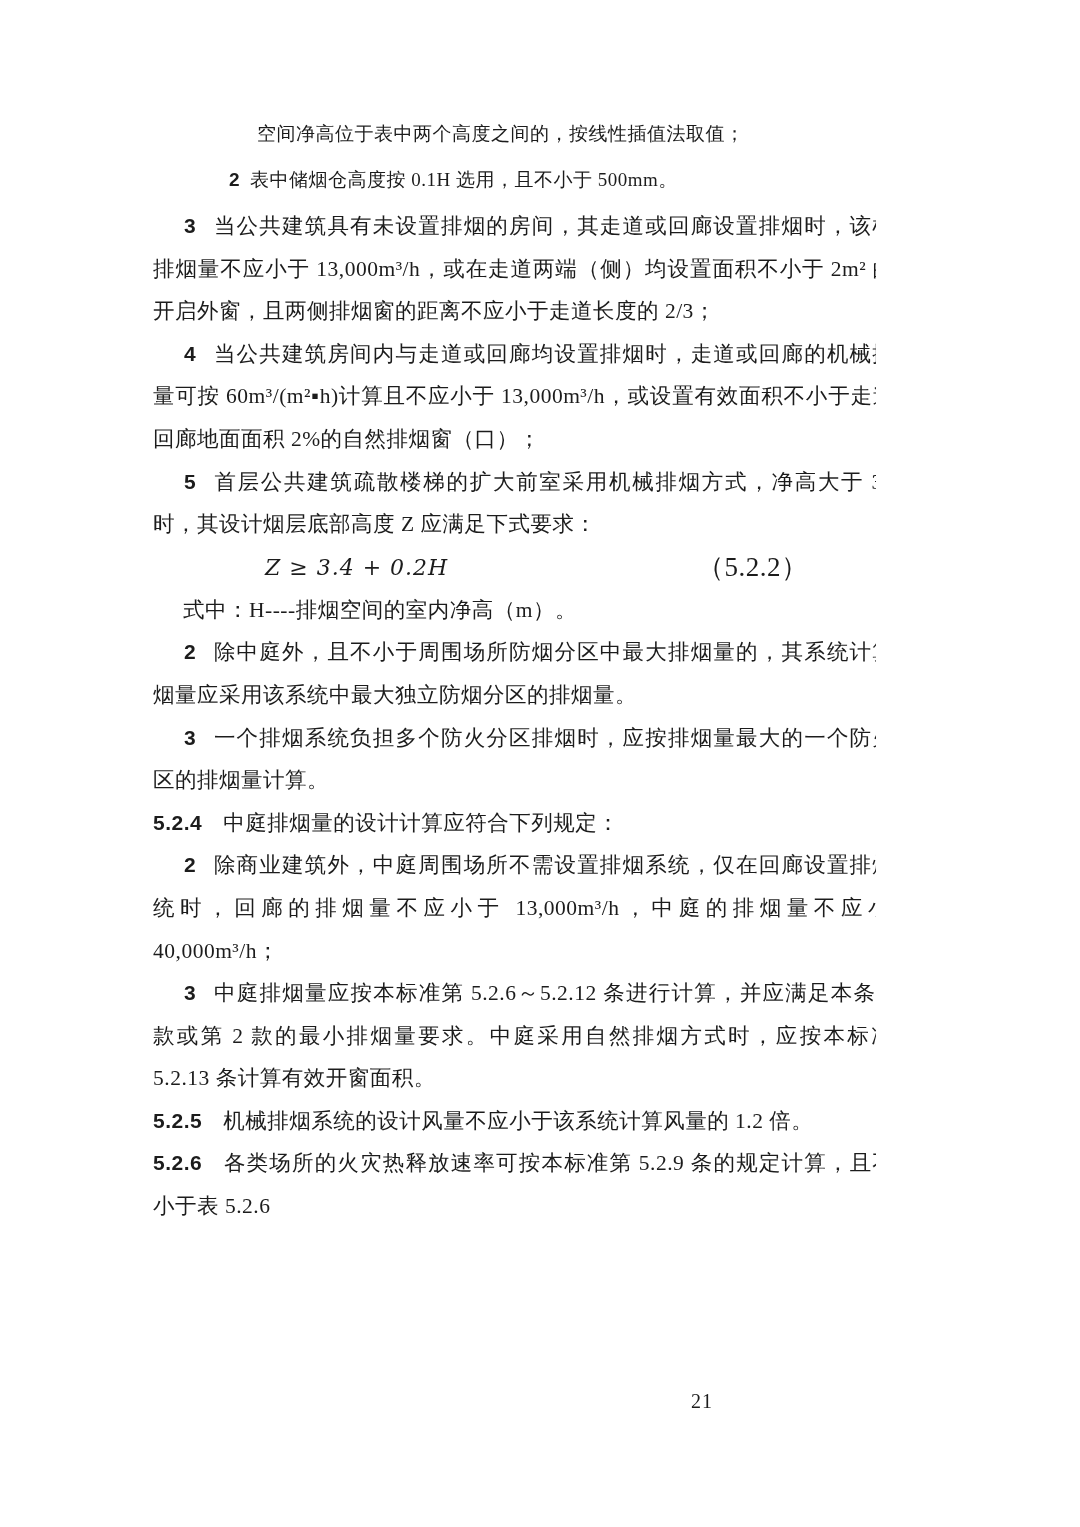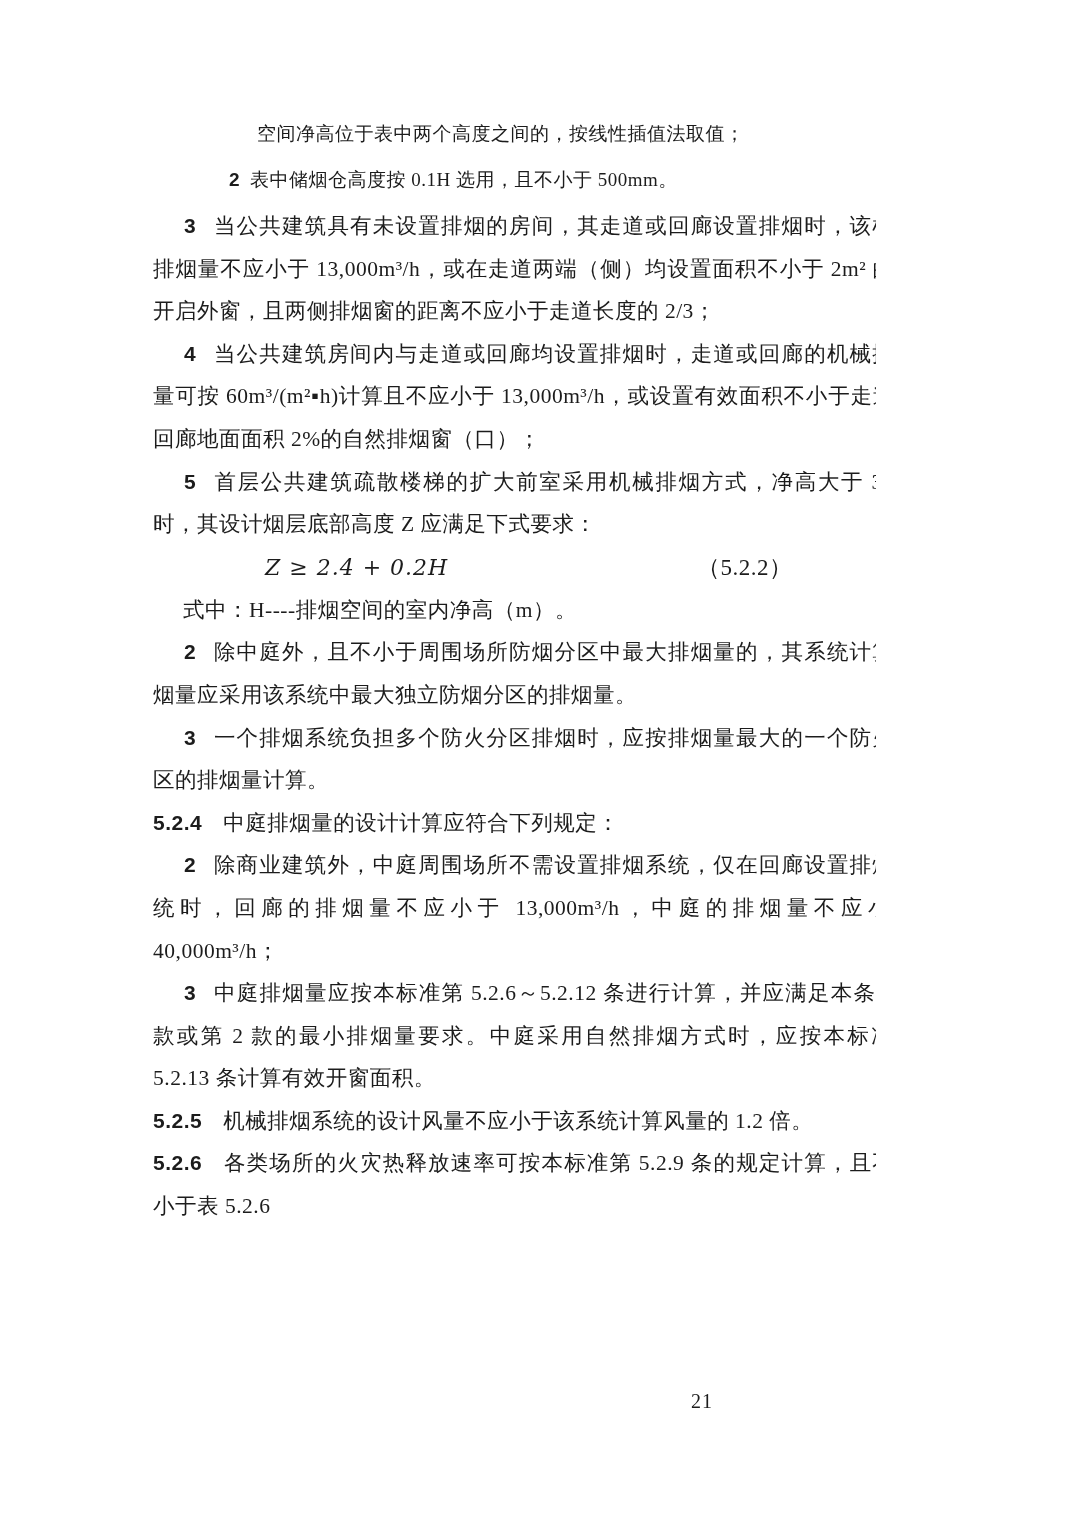--- a/index.html
+++ b/index.html
@@ -67,21 +67,21 @@
     font-family: "DejaVu Serif", "Liberation Serif", serif;
     font-style: italic;
     font-size: 22px;
     letter-spacing: 1px;
   }
   .formula-ref {
     position: absolute;
     left: 544px;
     top: 0;
     font-style: normal;
-    font-size: 23px;
+    font-size: 27px;
   }
   .where-line { text-indent: 30px; }
   .page-number {
     position: absolute;
     top: 1390px;
     right: 163px;
     font-size: 20px;
     letter-spacing: 1px;
     font-family: Liberation Serif, serif;
   }
@@ -105,21 +105,21 @@
         <span class="num">3</span><span>当公共建筑具有未设置排烟的房间，其走道或回廊设置排烟时，该机械排烟量不应小于 13,000m³/h，或在走道两端（侧）均设置面积不小于 2m² 的可开启外窗，且两侧排烟窗的距离不应小于走道长度的 2/3；</span>
       </div>
       <div class="para item">
         <span class="num">4</span><span>当公共建筑房间内与走道或回廊均设置排烟时，走道或回廊的机械排烟量可按 60m³/(m²▪h)计算且不应小于 13,000m³/h，或设置有效面积不小于走道、回廊地面面积 2%的自然排烟窗（口）；</span>
       </div>
       <div class="para item">
         <span class="num">5</span><span>首层公共建筑疏散楼梯的扩大前室采用机械排烟方式，净高大于 3.6m 时，其设计烟层底部高度 Z 应满足下式要求：</span>
       </div>
 
       <div class="para formula-line">
-        <span class="formula-expr">Z ≥ 2.4 + 0.2H</span>
+        <span class="formula-expr">Z ≥ 3.4 + 0.2H</span>
         <span class="formula-ref">（5.2.2）</span>
       </div>
       <div class="para where-line">式中：H----排烟空间的室内净高（m）。</div>
 
       <div class="para item">
         <span class="num">2</span><span>除中庭外，且不小于周围场所防烟分区中最大排烟量的，其系统计算排烟量应采用该系统中最大独立防烟分区的排烟量。</span>
       </div>
       <div class="para item">
         <span class="num">3</span><span>一个排烟系统负担多个防火分区排烟时，应按排烟量最大的一个防火分区的排烟量计算。</span>
       </div>

